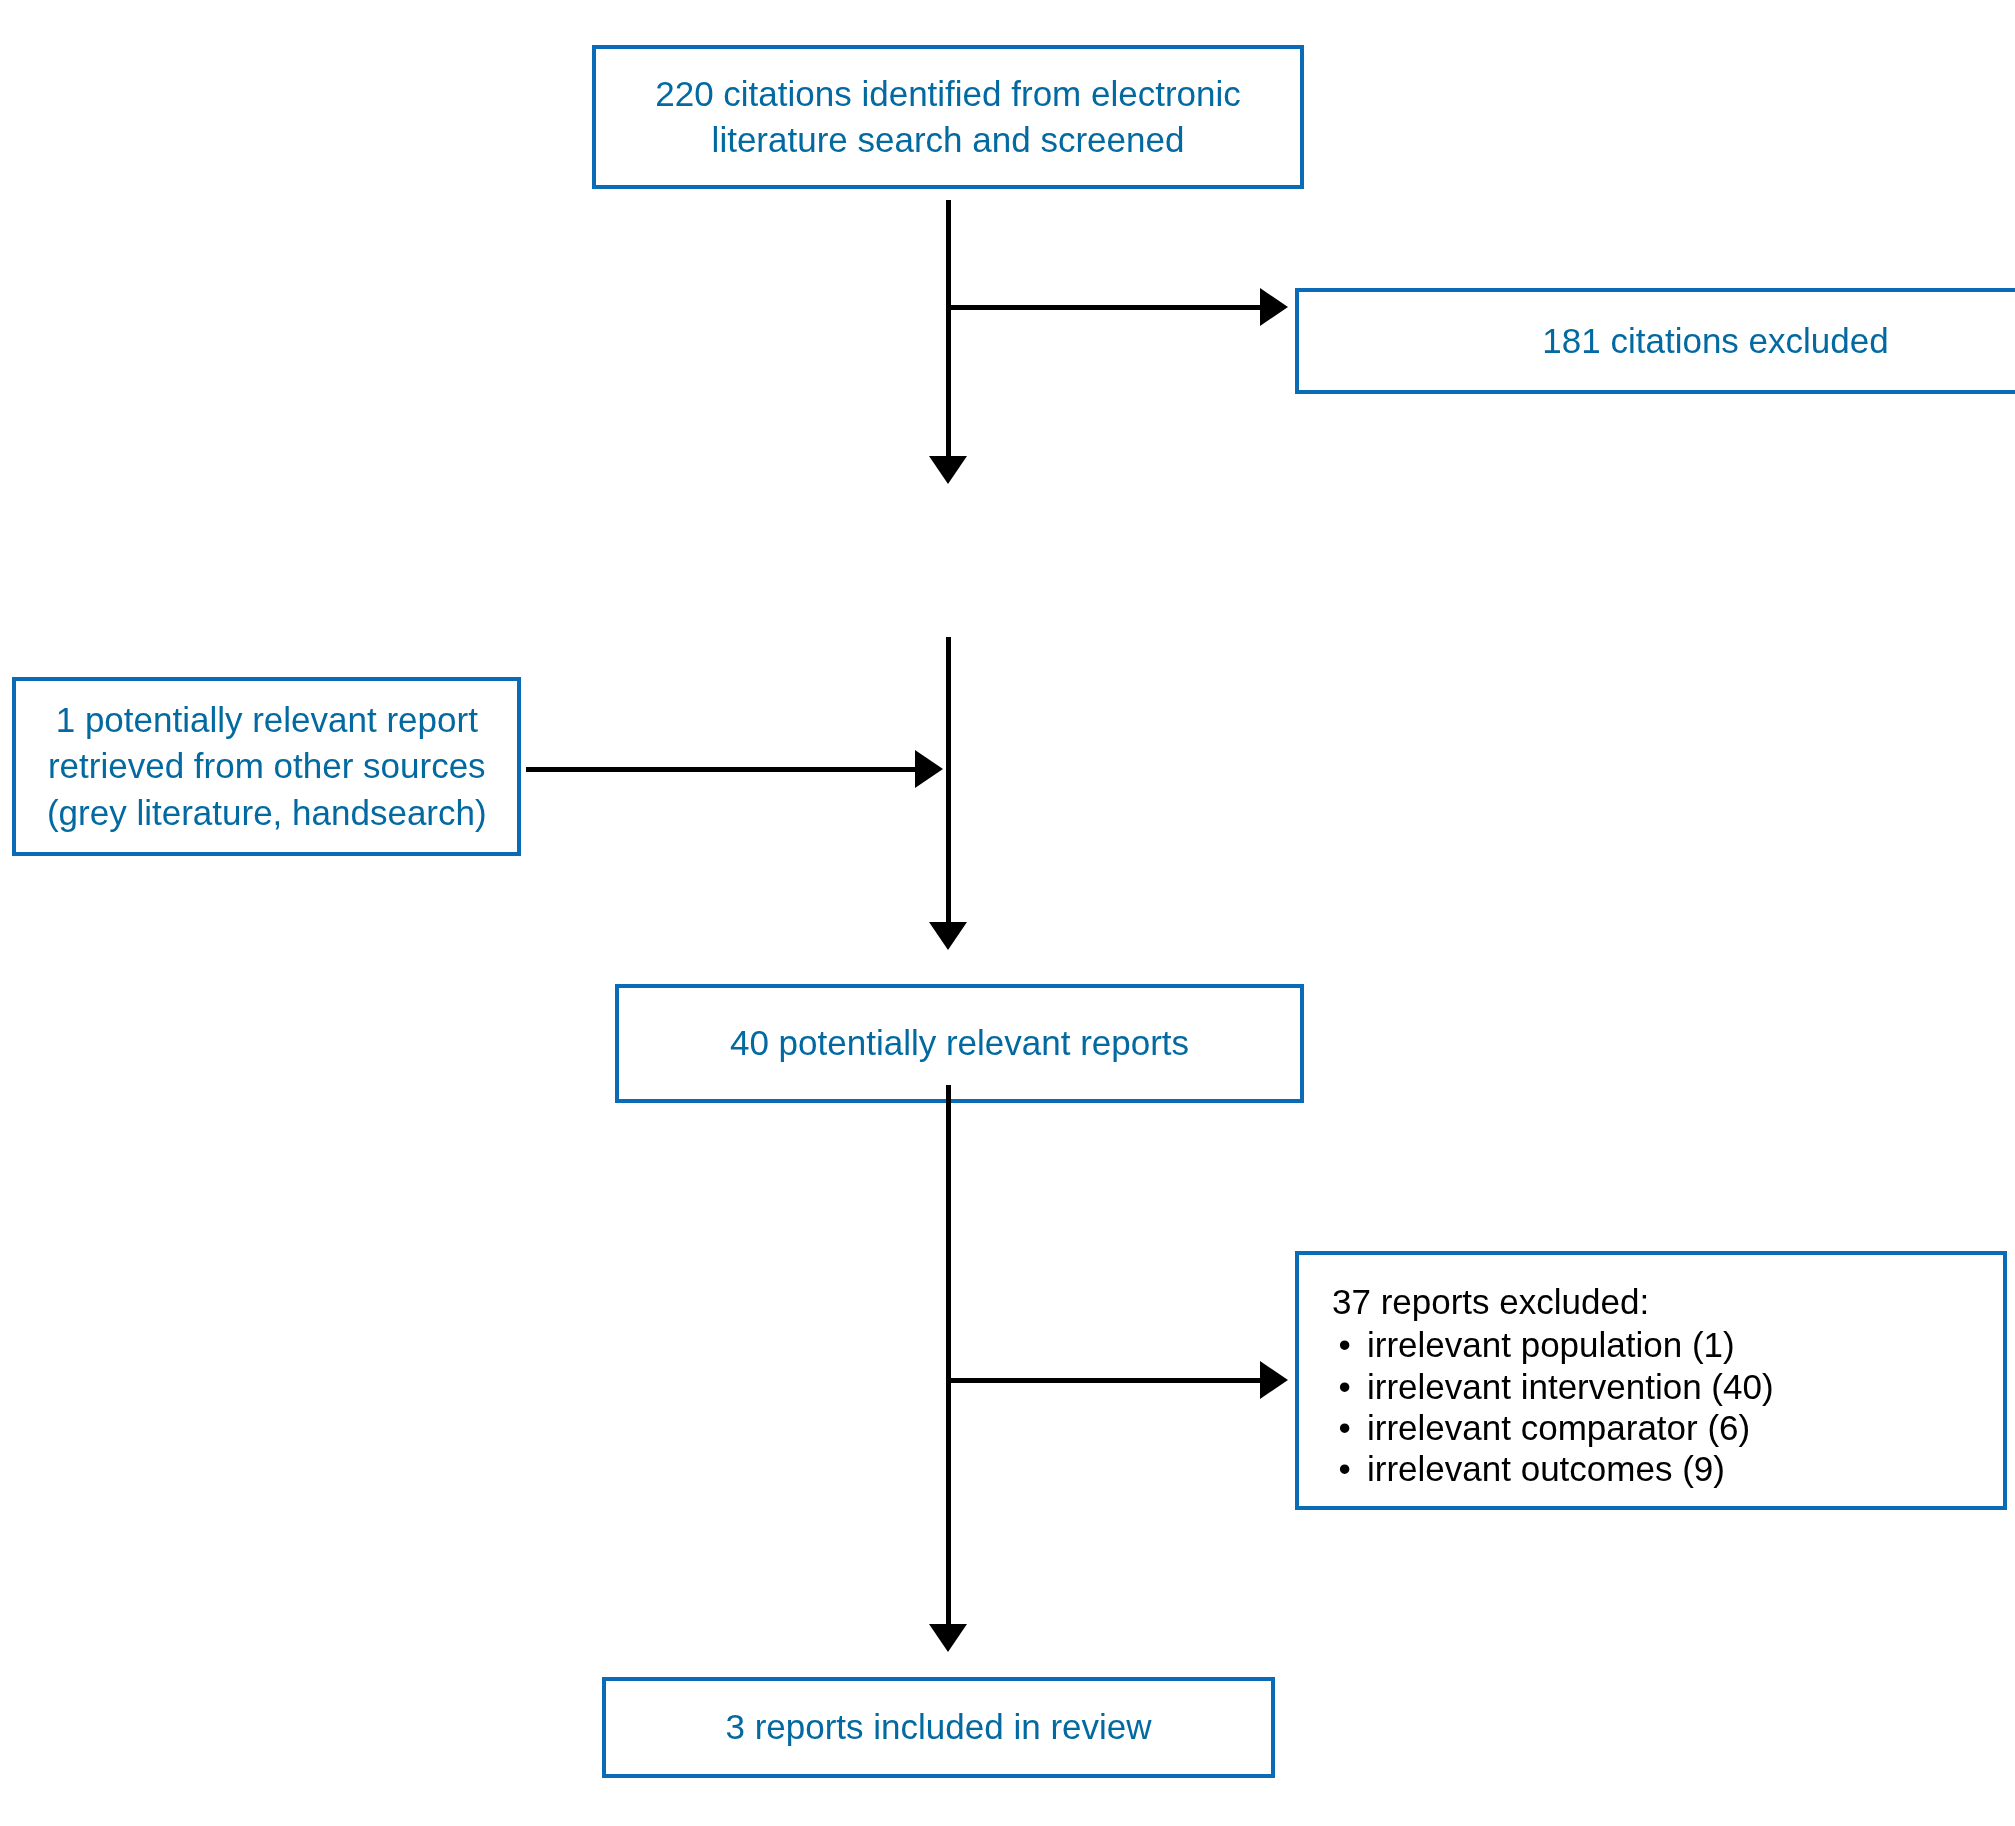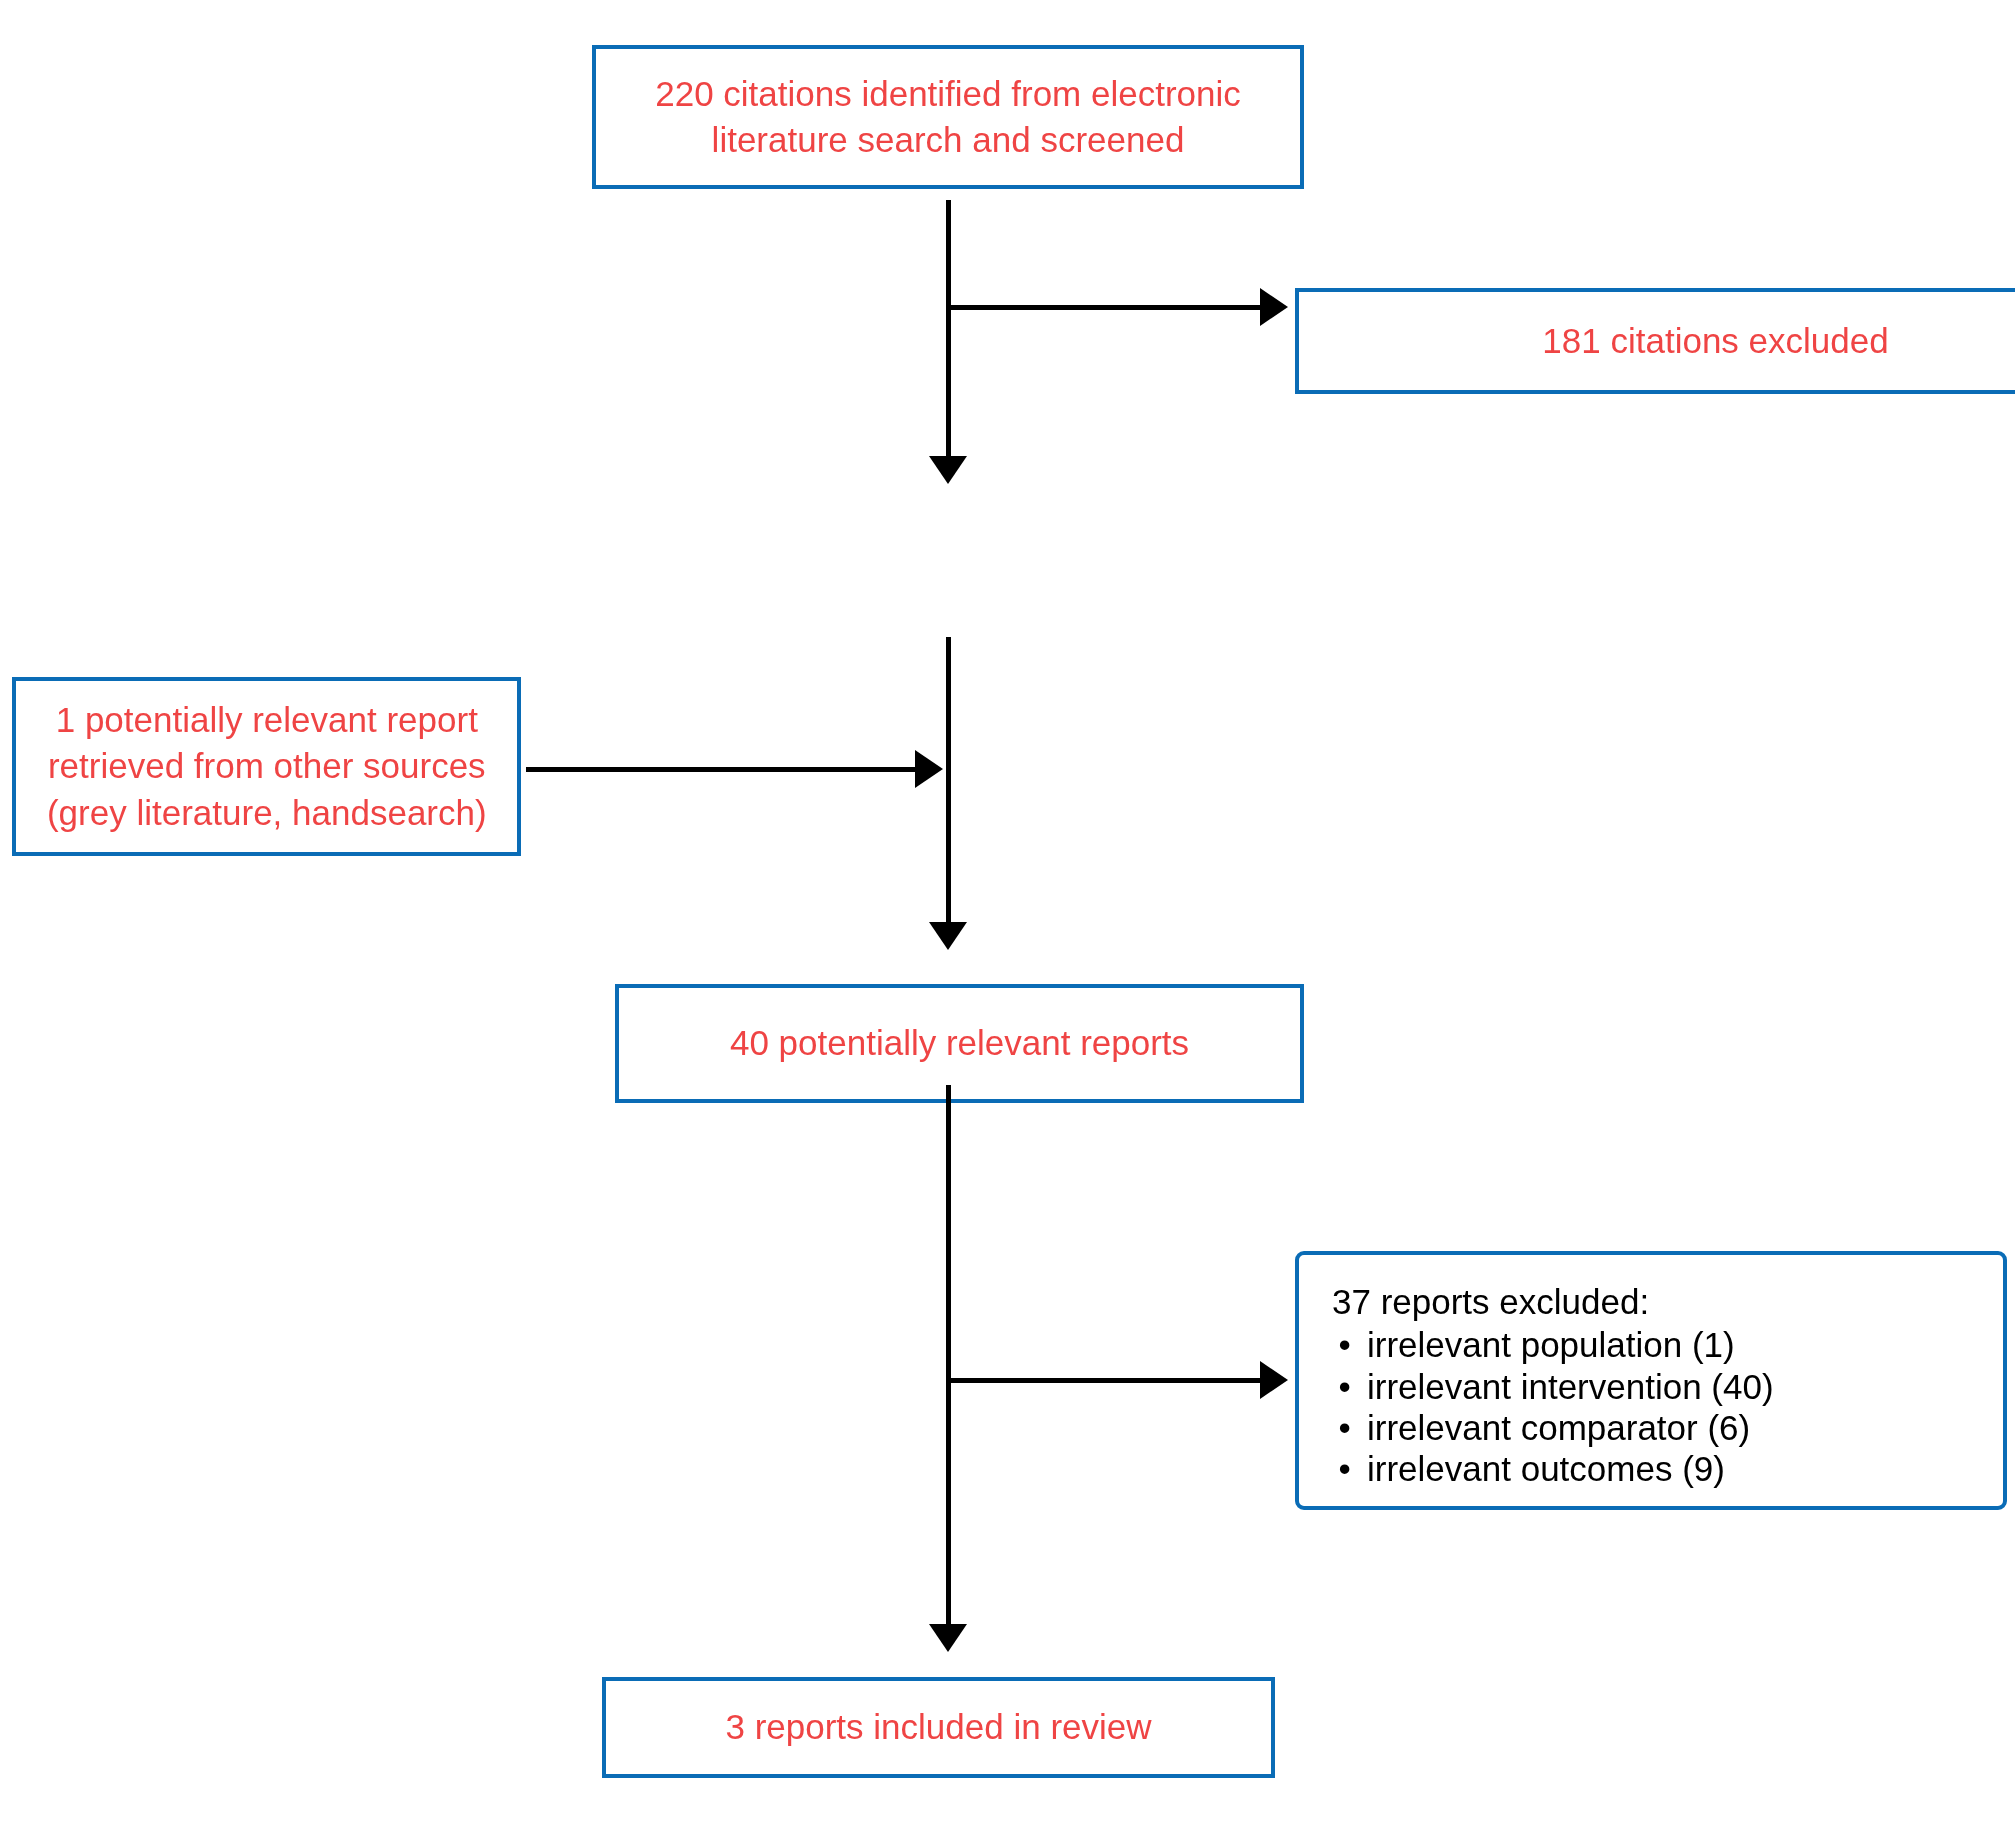--- a/index.html
+++ b/index.html
@@ -28,33 +28,32 @@
     border: 4.6px solid #0a6cb6;
     background: #ffffff;
     display: flex;
     align-items: center;
     justify-content: center;
     text-align: center;
   }
   .node .node-text {
     font-size: 35px;
     line-height: 1.32;
-    color: #ef4444;
+    color: #0369a1;
     white-space: pre-line;
     padding: 0 18px;
   }
 
   
   .node.list-node {
     align-items: flex-start;
     justify-content: flex-start;
     text-align: left;
     padding: 25.5px 0 0 33px;
     display: block;
-    border-radius: 9px;
   }
   .node.list-node .list-title {
     font-size: 35px;
     line-height: 1.18;
     display: block;
     margin: 0 0 2.7px 0;
   }
   .node.list-node ul.bullets {
     list-style: none;
     margin: 0;

